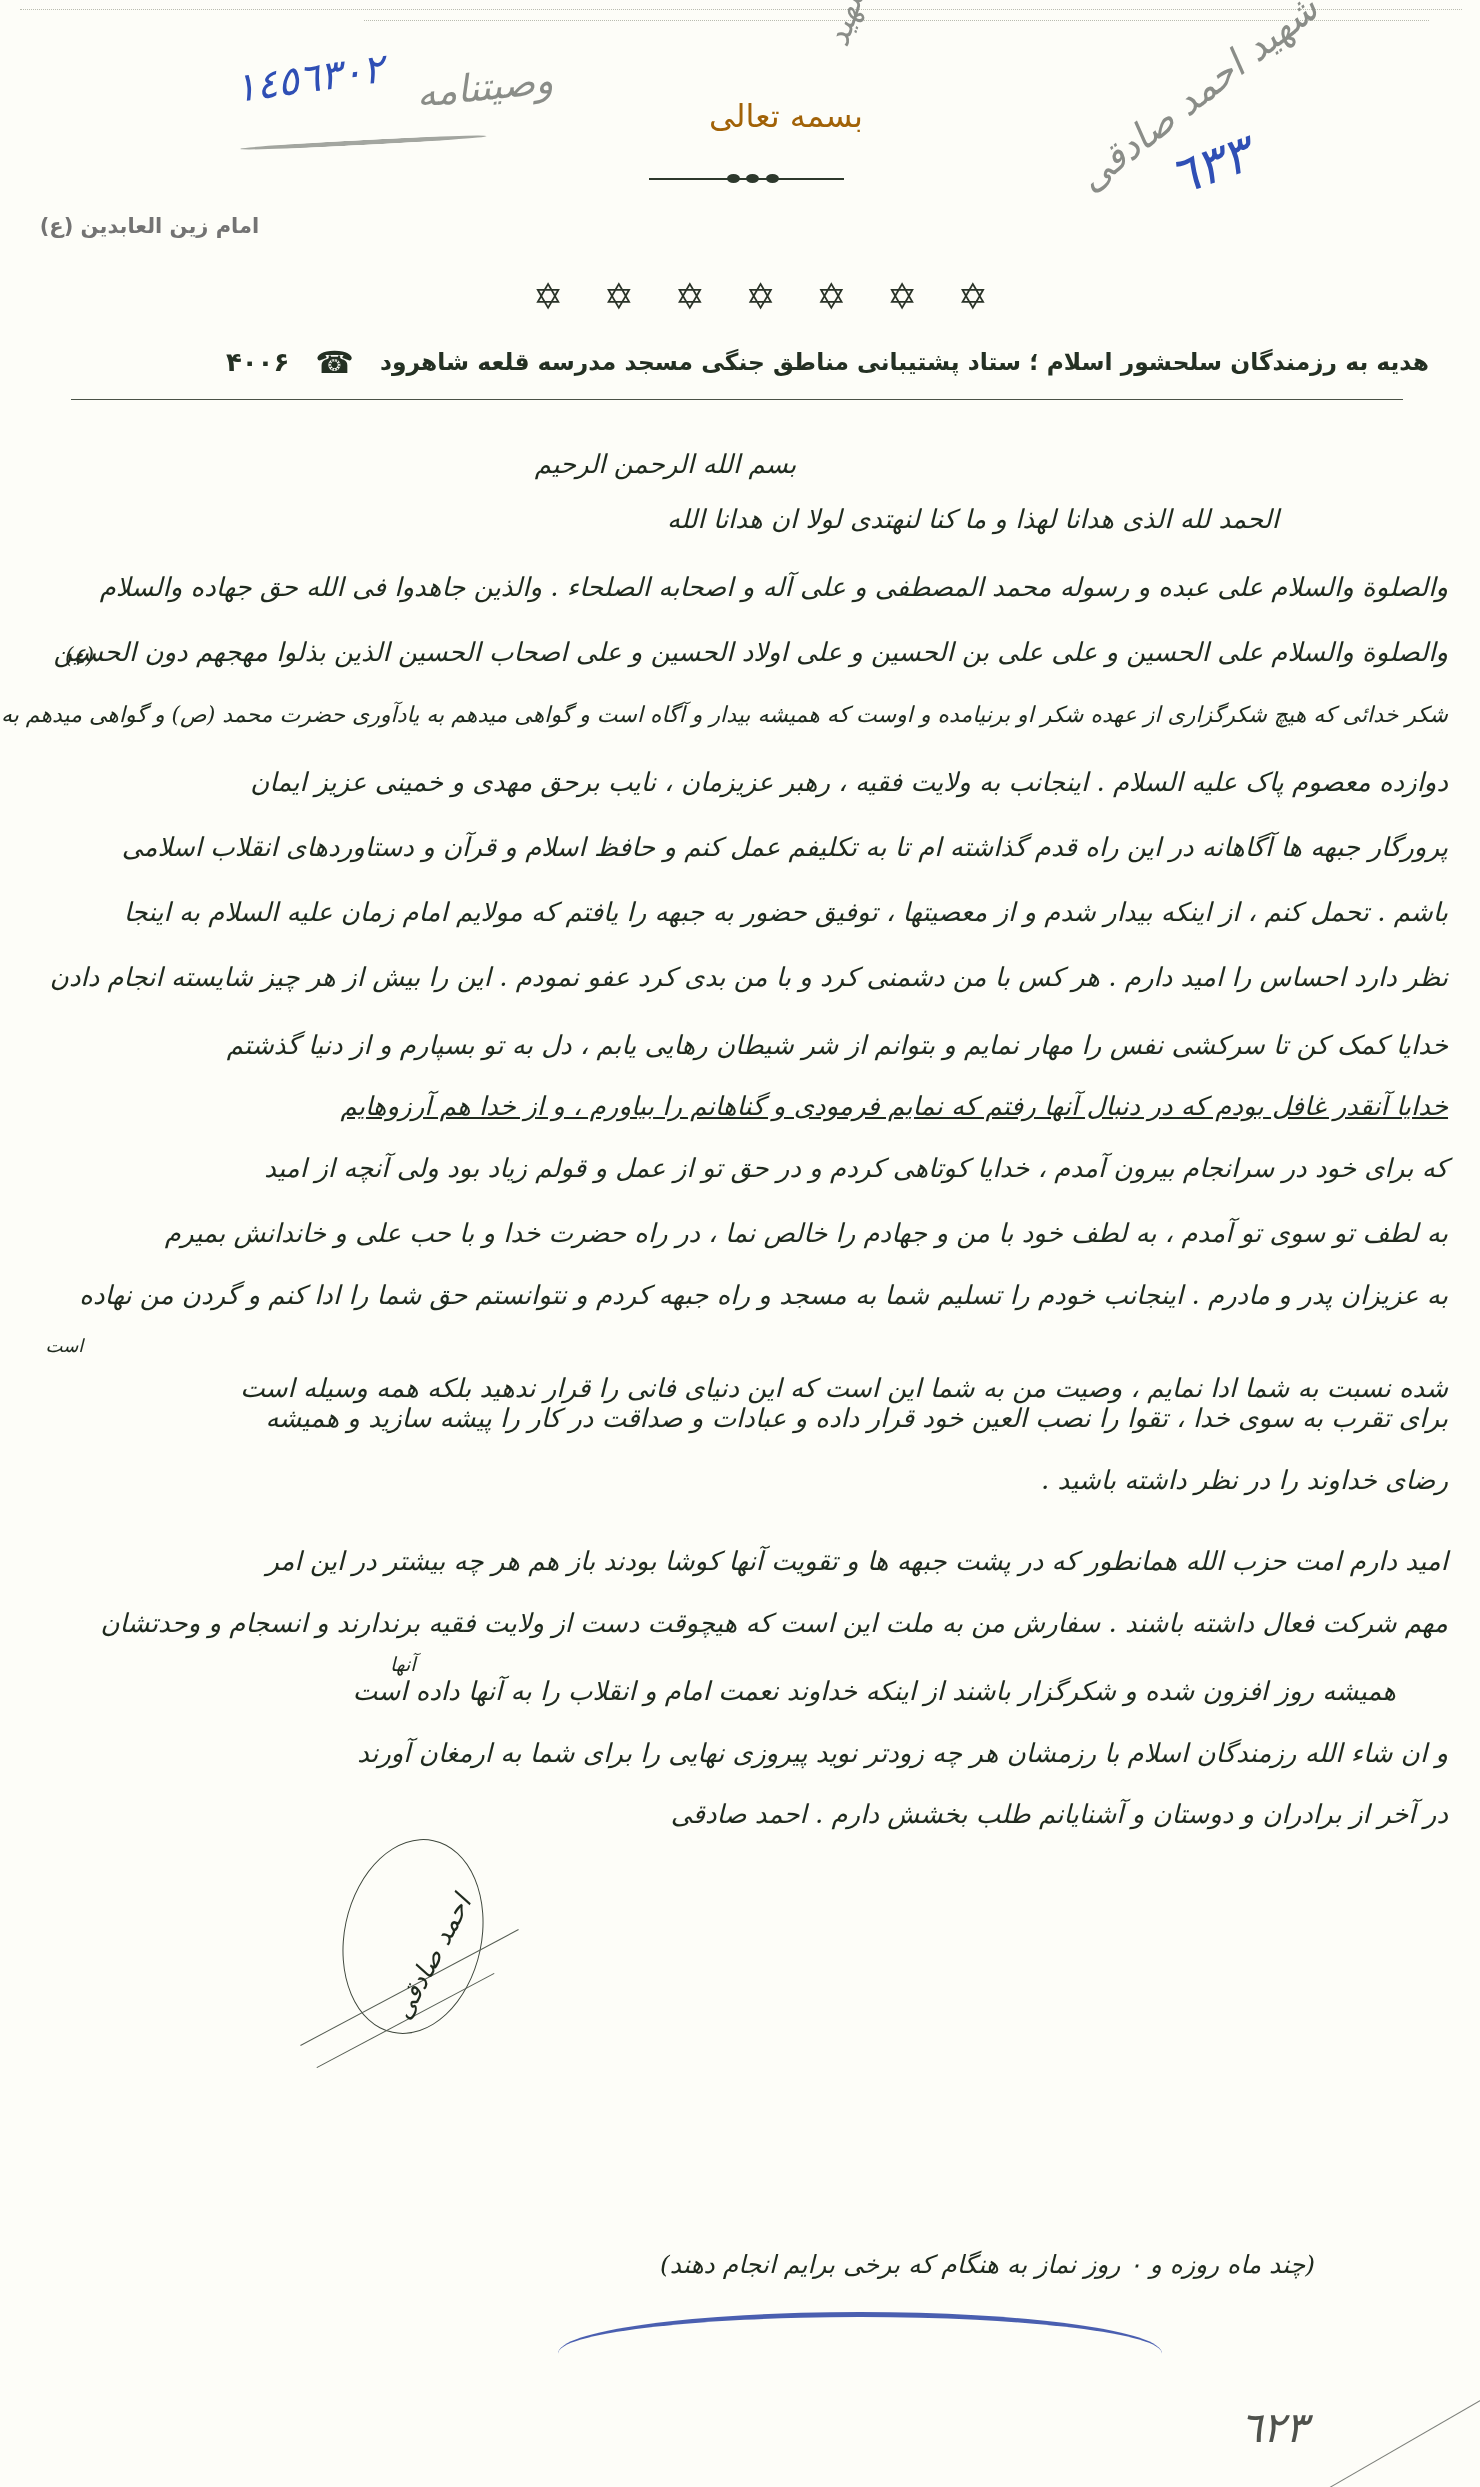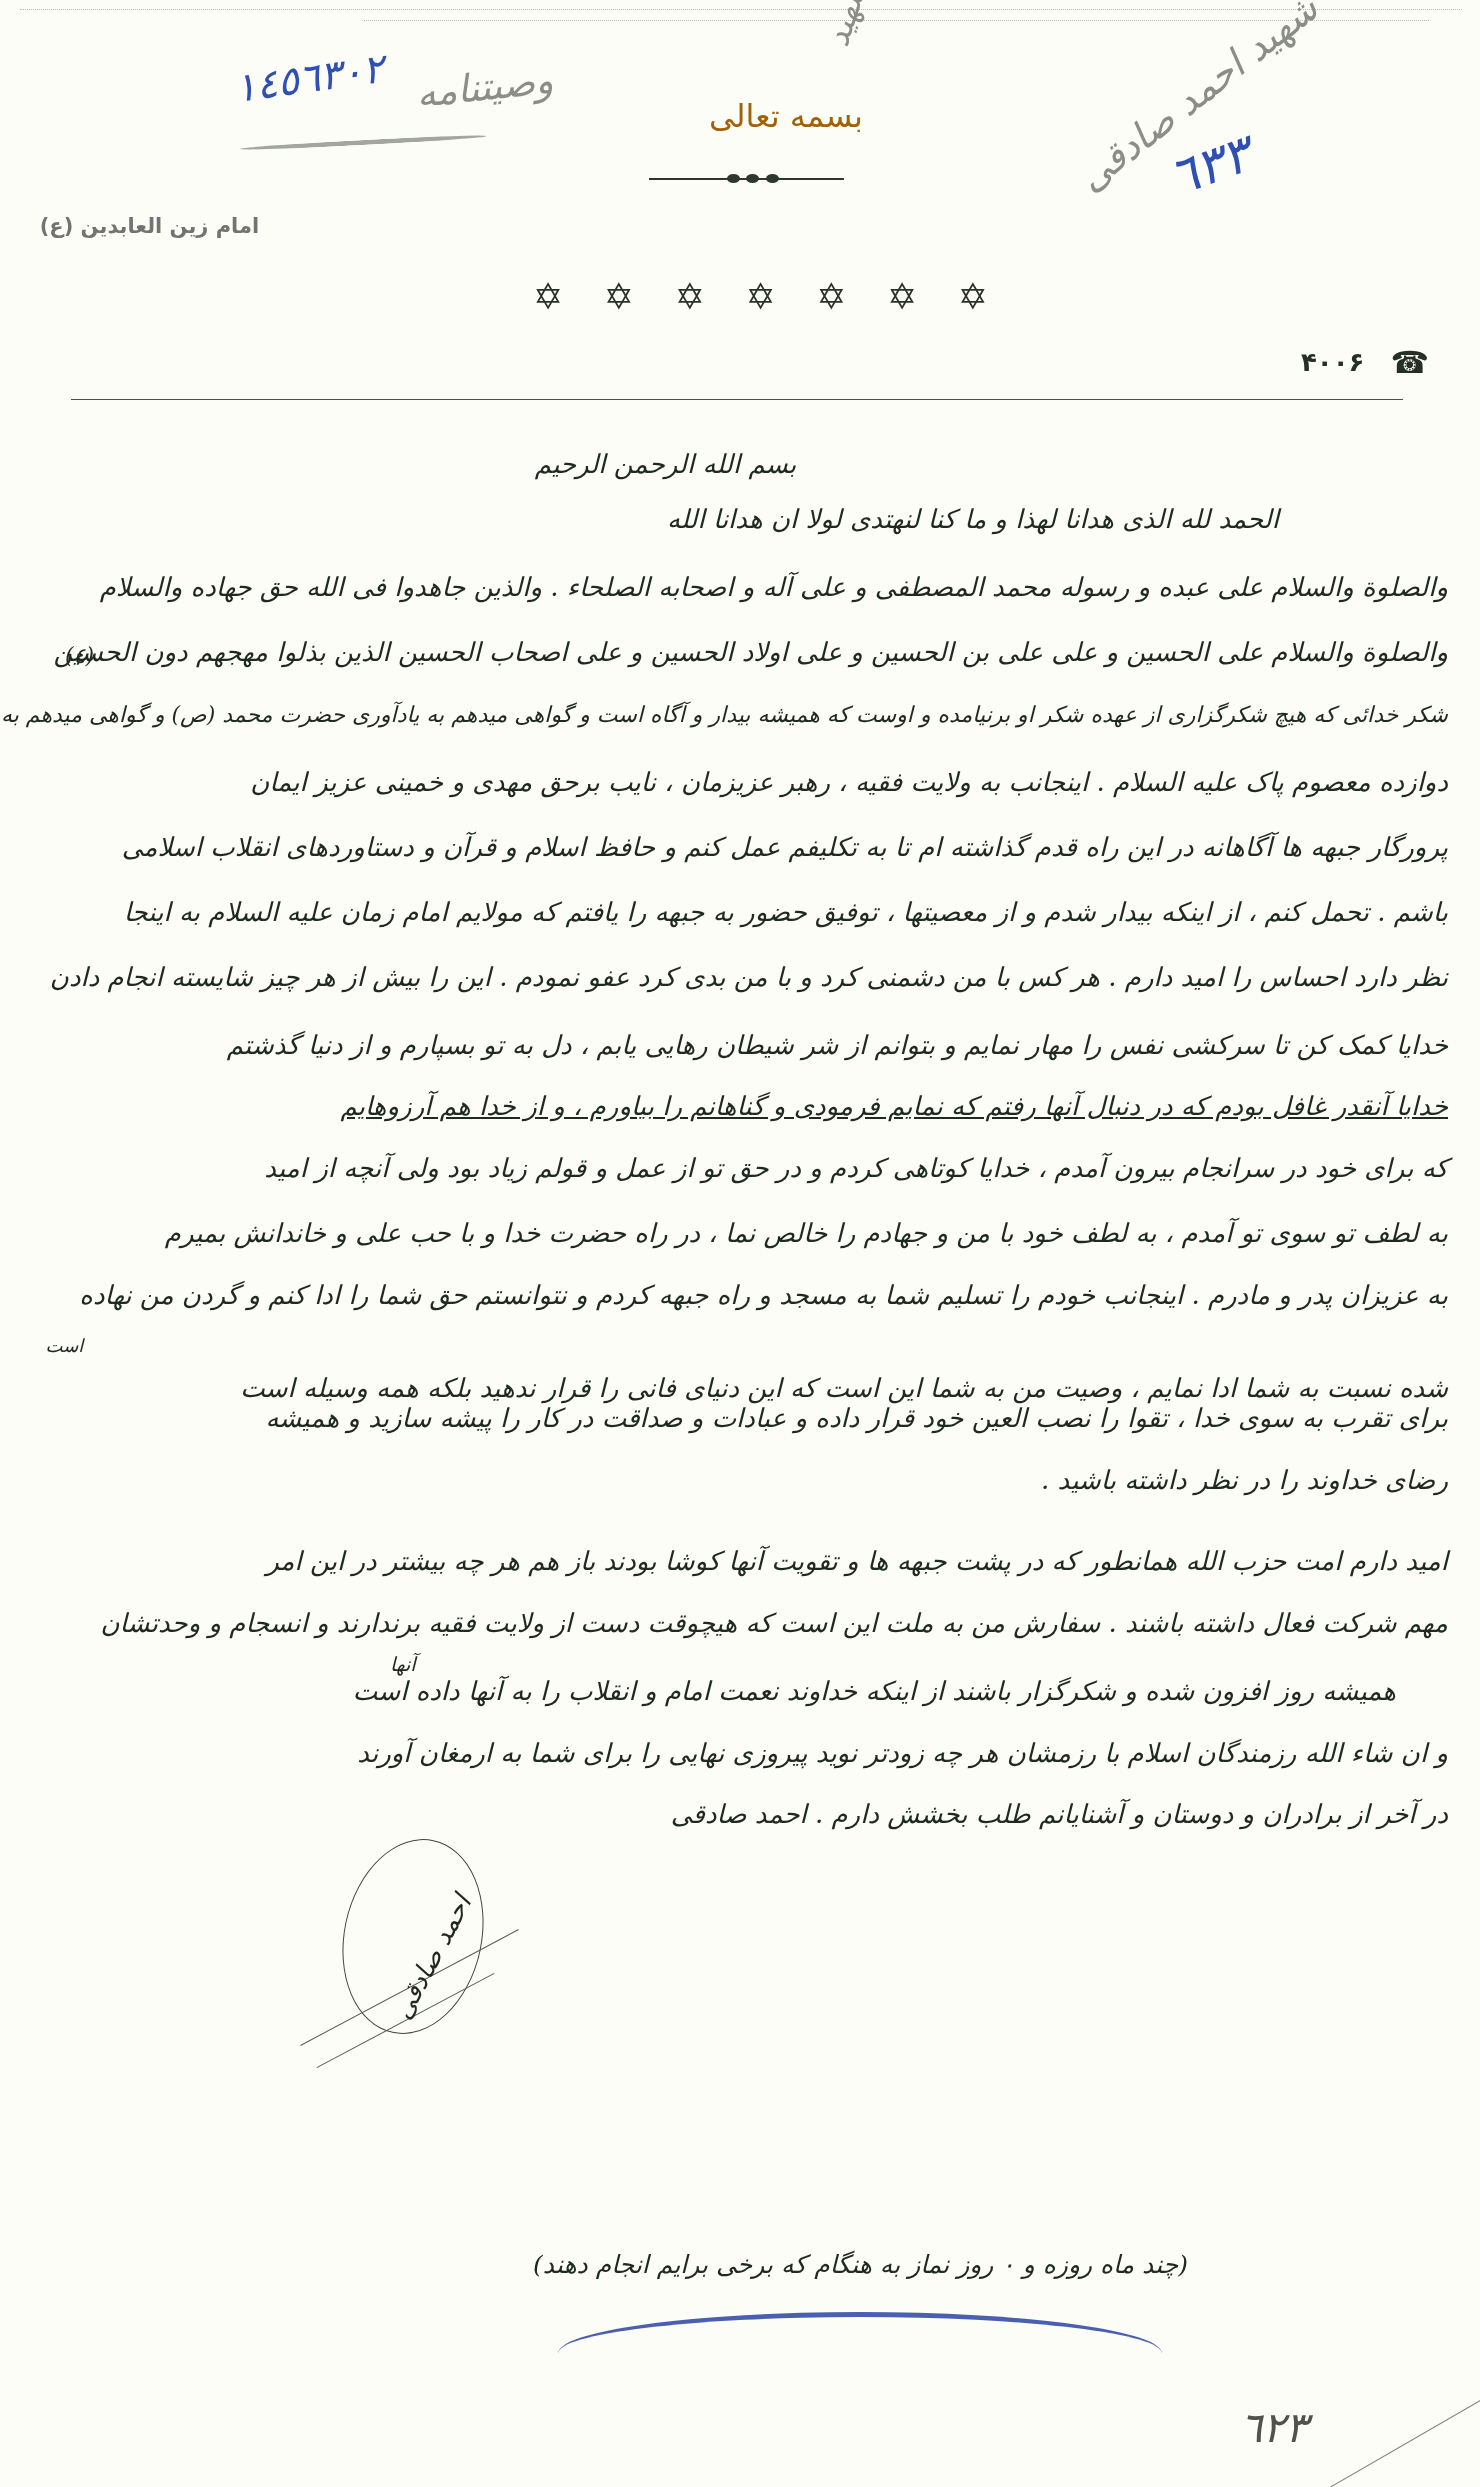--- a/index.html
+++ b/index.html
@@ -72,21 +72,21 @@
 
   
   .sig-oval { position: absolute; top: 1838px; left: 344px; width: 136px; height: 195px; border: 1.3px solid #3d463b; border-radius: 50%; transform: rotate(12deg); }
   .sig-stroke { position: absolute; top: 1987px; left: 286px; width: 247px; border-top: 1.3px solid #555d53; transform: rotate(-28deg); }
   .sig-stroke.s2 { top: 2020px; left: 305px; width: 201px; }
   .sig-name { position: absolute; top: 1942px; left: 364px; font-family: "DejaVu Serif", serif; font-style: italic; font-size: 26px; color: #1f2a1e; transform: rotate(-62deg); }
   .verified-note { position: absolute; top: 1896px; left: 1117px; font-family: "DejaVu Serif", serif; font-style: italic; color: #2f4fb5; direction: rtl; white-space: nowrap; }
   .verified-note .v1 { font-size: 36px; display: block; margin-left: 39px; }
   .verified-note .v2 { font-size: 36px; display: block; margin-top: 26px; }
 
-  .footnote { position: absolute; top: 2250px; left: 533px; width: 909px; text-align: left; font-family: "DejaVu Serif", serif; font-style: italic; font-size: 25px; color: #1f2a1e; direction: rtl; }
+  .footnote { position: absolute; top: 2250px; left: 533px; width: 909px; text-align: center; font-family: "DejaVu Serif", serif; font-style: italic; font-size: 25px; color: #1f2a1e; direction: rtl; }
   .blue-arc { position: absolute; top: 2312px; left: 558px; width: 604px; height: 78px; border-top: 5.8px solid #4a5fb0; border-radius: 50% 50% 0 0; }
   .page-mark { position: absolute; top: 2403px; left: 1240px; font-family: "DejaVu Serif", serif; font-style: italic; font-size: 42px; color: #4f524d; direction: rtl; }
   .page-mark-stroke { position: absolute; top: 2445px; left: 1305px; width: 195px; border-top: 1.9px solid #7d807b; transform: rotate(-30deg); }
 </style>
 </head>
 <body>
 
 <div class="page">
 
   <div class="top-rule"></div>
@@ -112,20 +112,21 @@
     <span class="star">✡</span>
     <span class="star">✡</span>
     <span class="star">✡</span>
     <span class="star">✡</span>
     <span class="star">✡</span>
     <span class="star">✡</span>
     <span class="star">✡</span>
   </div>
 
   <div class="publisher-line">
+    <span class="pub-text">هدیه به رزمندگان سلحشور اسلام ؛ ستاد پشتیبانی مناطق جنگی مسجد مدرسه قلعه شاهرود</span>
     <span class="phone-icon">☎</span>
     <span class="phone-num">۴۰۰۶</span>
   </div>
   <div class="header-rule"></div>
 
   <div class="letter">
     <div class="line center" style="top:19.5px; left:-78px;">بسم الله الرحمن الرحیم</div>
     <div class="line" style="top:75px; right:169px;">الحمد لله الذی هدانا لهذا و ما کنا لنهتدی لولا ان هدانا الله</div>
     <div class="line" style="top:143px;">والصلوة والسلام علی عبده و رسوله محمد المصطفی و علی آله و اصحابه الصلحاء . والذین جاهدوا فی الله حق جهاده والسلام</div>
     <div class="line" style="top:208px;">والصلوة والسلام علی الحسین و علی علی بن الحسین و علی اولاد الحسین و علی اصحاب الحسین الذین بذلوا مهجهم دون الحسین</div>

